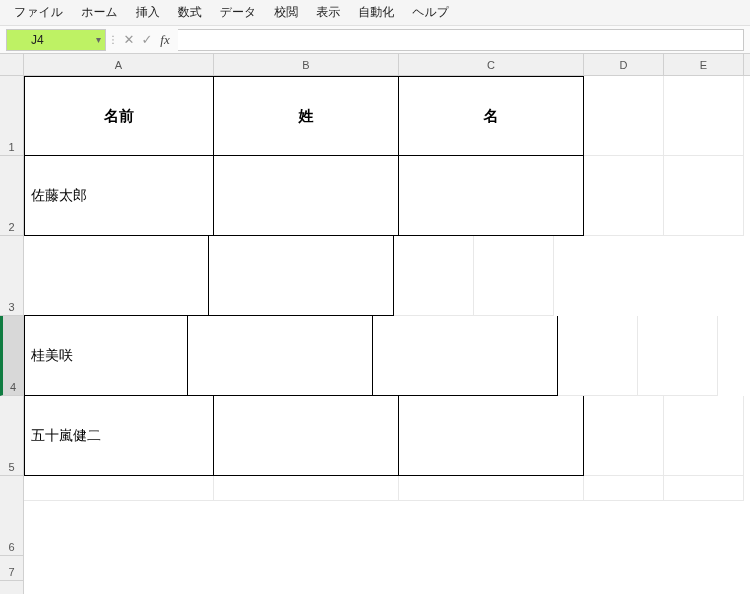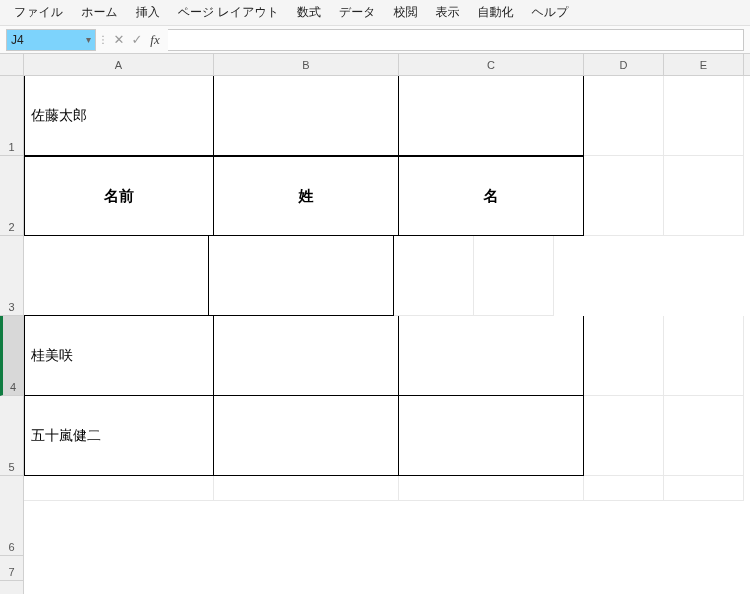--- a/index.html
+++ b/index.html
@@ -30,28 +30,28 @@
 
     .formula-row {
       height: 28px;
       display: flex;
       align-items: center;
       background: #fafafa;
       border-bottom: 1px solid #d0d0d0;
       padding: 0 6px;
     }
     .name-box {
-      width: 90px;
+      width: 100px;
       height: 22px;
       border: 1px solid #c8c8c8;
-      background: #7dd3fc;
+      background: #bef264;
       display: flex;
       align-items: center;
       justify-content: space-between;
-      padding: 0 4px 0 4px;
+      padding: 0 4px 0 24px;
       font-size: 12px;
       color: #222;
     }
     .name-chevron { color: #666; font-size: 10px; }
     .fb-sep {
       width: 14px;
       text-align: center;
       color: #999;
       font-size: 10px;
     }
@@ -145,21 +145,20 @@
     .cell.borderleft { border-left: 1px solid #000; }
     .rowhead.sel { background: #d8d8d8; border-left: 3px solid #107c41; }
   </style>
 </head>
 <body>
 
 <div class="menubar">
   <div class="menu-item">ファイル</div>
   <div class="menu-item">ホーム</div>
   <div class="menu-item">挿入</div>
-  <div class="menu-item">ページ レイアウト</div>
   <div class="menu-item">数式</div>
   <div class="menu-item">データ</div>
   <div class="menu-item">校閲</div>
   <div class="menu-item">表示</div>
   <div class="menu-item">自動化</div>
   <div class="menu-item">ヘルプ</div>
 </div>
 
 <div class="formula-row">
   <div class="name-box">
@@ -188,45 +187,45 @@
     <div class="col-headers">
       <div class="colhead" style="width:190px">A</div>
       <div class="colhead" style="width:185px">B</div>
       <div class="colhead" style="width:185px">C</div>
       <div class="colhead" style="width:80px">D</div>
       <div class="colhead" style="width:80px">E</div>
     </div>
     <div class="grid">
 
       <div class="gridrow">
-        <div class="cell borderbox borderleft" style="width:190px;height:80px">佐藤太郎</div>
-        <div class="cell borderbox" style="width:185px;height:80px"></div>
-        <div class="cell borderbox" style="width:185px;height:80px"></div>
-        <div class="cell" style="width:80px;height:80px"></div>
-        <div class="cell" style="width:80px;height:80px"></div>
-      </div>
-
-      <div class="gridrow">
         <div class="cell header borderbox bordertop borderleft" style="width:190px;height:80px">名前</div>
         <div class="cell header borderbox bordertop" style="width:185px;height:80px">姓</div>
         <div class="cell header borderbox bordertop" style="width:185px;height:80px">名</div>
         <div class="cell" style="width:80px;height:80px"></div>
         <div class="cell" style="width:80px;height:80px"></div>
       </div>
 
       <div class="gridrow">
-        <div class="cell borderbox" style="width:185px;height:80px"></div>
-        <div class="cell borderbox" style="width:185px;height:80px"></div>
-        <div class="cell" style="width:80px;height:80px"></div>
-        <div class="cell" style="width:80px;height:80px"></div>
-      </div>
-
-
-      <div class="gridrow">
-        <div class="cell borderbox borderleft" style="width:190px;height:80px">桂美咲</div>
+        <div class="cell borderbox borderleft" style="width:190px;height:80px">佐藤太郎</div>
+        <div class="cell borderbox" style="width:185px;height:80px"></div>
+        <div class="cell borderbox" style="width:185px;height:80px"></div>
+        <div class="cell" style="width:80px;height:80px"></div>
+        <div class="cell" style="width:80px;height:80px"></div>
+      </div>
+
+      <div class="gridrow">
+        <div class="cell borderbox" style="width:185px;height:80px"></div>
+        <div class="cell borderbox" style="width:185px;height:80px"></div>
+        <div class="cell" style="width:80px;height:80px"></div>
+        <div class="cell" style="width:80px;height:80px"></div>
+      </div>
+
+
+      <div class="gridrow">
+        <div class="cell borderbox borderleft" style="width:164px;height:80px">桂美咲</div>
         <div class="cell borderbox" style="width:185px;height:80px"></div>
         <div class="cell borderbox" style="width:185px;height:80px"></div>
         <div class="cell" style="width:80px;height:80px"></div>
         <div class="cell" style="width:80px;height:80px"></div>
       </div>
 
       <div class="gridrow">
         <div class="cell borderbox borderleft" style="width:190px;height:80px">五十嵐健二</div>
         <div class="cell borderbox" style="width:185px;height:80px"></div>
         <div class="cell borderbox" style="width:185px;height:80px"></div>

